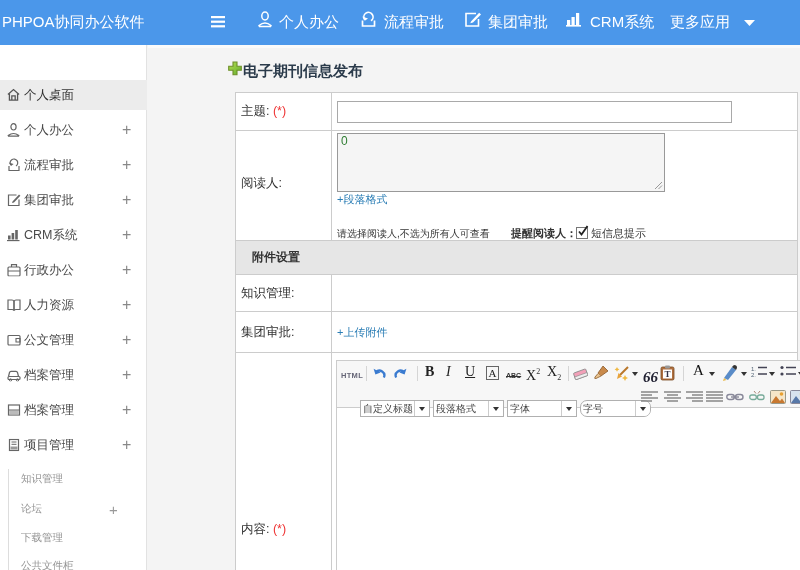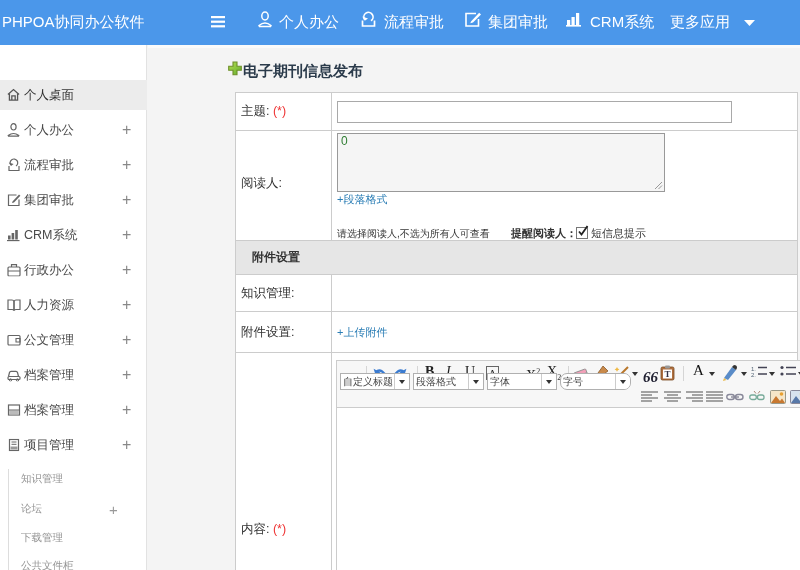--- a/index.html
+++ b/index.html
@@ -25,21 +25,21 @@
 table.form { border:1px solid #9fbcd8; }
 td.lbl { width:96px; padding-left:5px; background:#fdfdfd; }
 .red { color:#e33; }
 a.blue { color:#2a7db5; text-decoration:none; font-size:11px; }
 #secthead { background:#e6e6e6 !important; font-weight:bold; padding-left:16px; font-size:12px !important; }
 .tb { position:absolute; }
 span.tb { line-height:14px; }
 .bt { font-family:"Liberation Serif",serif; font-size:14px; color:#222; top:4px; }
 .sep { position:absolute; top:5px; width:1px; height:15px; background:#d5d5d5; }
 .caret { position:absolute; top:11px; width:0; height:0; border-left:3.5px solid transparent; border-right:3.5px solid transparent; border-top:4px solid #333; }
-.sel { position:absolute; top:12px; height:17px; border:1px solid #b0b0b0; background:#fff; font-size:10px; color:#444; line-height:15px; padding-left:2px; white-space:nowrap; overflow:hidden; }
+.sel { position:absolute; top:39px; height:17px; border:1px solid #b0b0b0; background:#fff; font-size:10px; color:#444; line-height:15px; padding-left:2px; white-space:nowrap; overflow:hidden;margin-left:20px; }
 .sel::after { content:""; position:absolute; right:4px; top:6px; width:0; height:0; border-left:3.5px solid transparent; border-right:3.5px solid transparent; border-top:4px solid #333; }
 .sel::before { content:""; position:absolute; right:0; top:0; width:14px; height:15px; border-left:1px solid #ccc; background:#fff; }
 </style>
 </head>
 <body>
 <div id="topbar">
   <span class="logo">PHPOA协同办公软件</span>
   <svg class="navicon" style="left:211px;top:16px" width="14" height="12" viewBox="0 0 14 12">
       <rect x="0" y="0" width="14" height="2.2" fill="#fff"></rect>
       <rect x="0" y="4.6" width="14" height="2.2" fill="#fff"></rect>
@@ -225,21 +225,21 @@
       </td>
     </tr>
     <tr style="height:34px">
           <td id="secthead" colspan="2">附件设置</td>
         </tr>
     <tr style="height:37px">
       <td class="lbl">知识管理: </td>
       <td></td>
     </tr>
     <tr style="height:41px">
-      <td class="lbl">附件设置: </td>
+      <td class="lbl">集团审批: </td>
       <td style="padding-left:5px"><a class="blue" href="#">+上传附件</a></td>
     </tr>
     <tr style="height:354px">
       <td class="lbl">内容: <span class="red">(*)</span></td>
       <td style="vertical-align:top;padding:7px 0 0 4px;">
         <div id="editor" style="position:relative;width:600px;height:340px;border:1px solid #ccc;background:#fff;">
           <div id="toolbar" style="position:absolute;left:0;top:0;width:100%;height:47px;background:#f7f7f7;border-bottom:1px solid #ccc;"></div>
           <span class="tb" style="left:4px;top:8px;font-size:7.5px;font-weight:bold;color:#667;letter-spacing:0.3px;">HTML</span>
           <span class="sep" style="left:29px"></span>
           <svg class="tb" style="left:35px;top:6px" width="14" height="14" viewBox="0 0 14 14">

